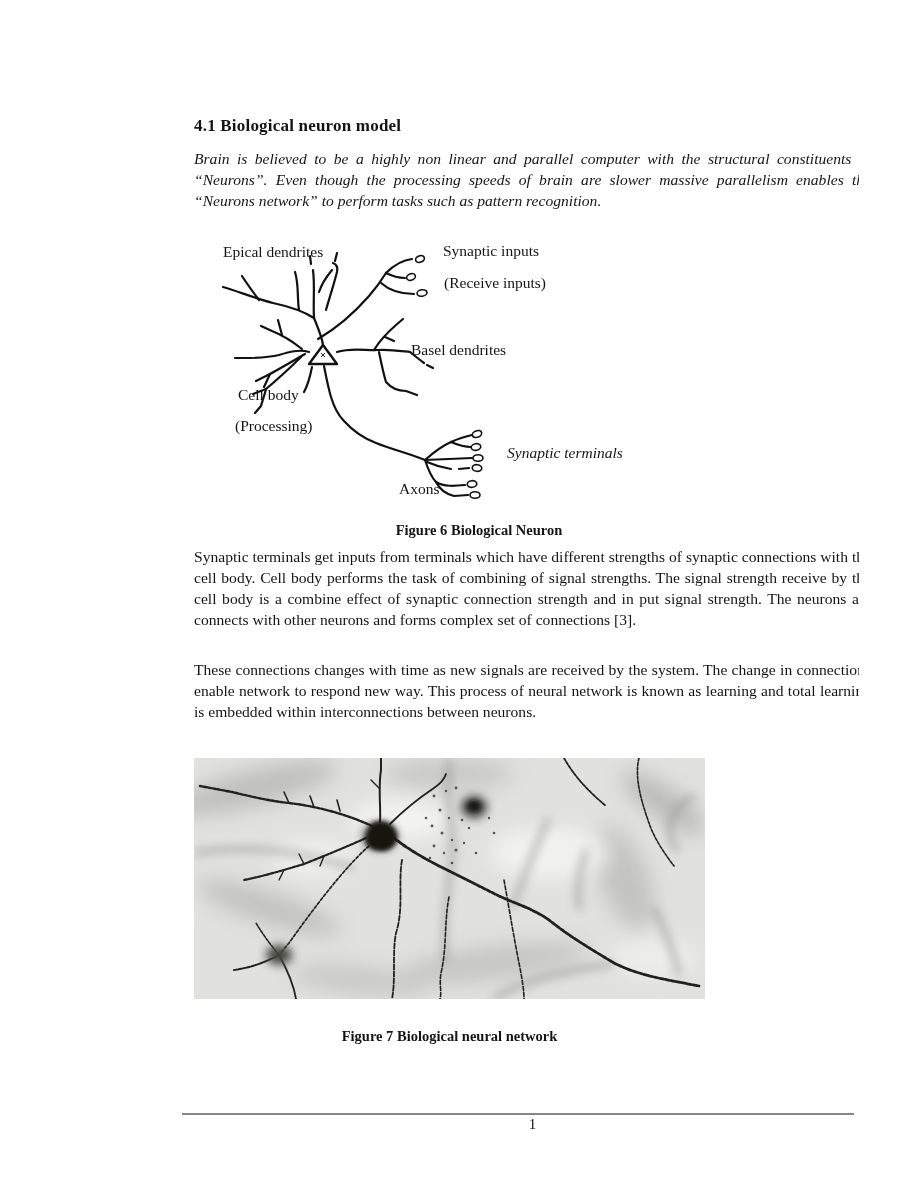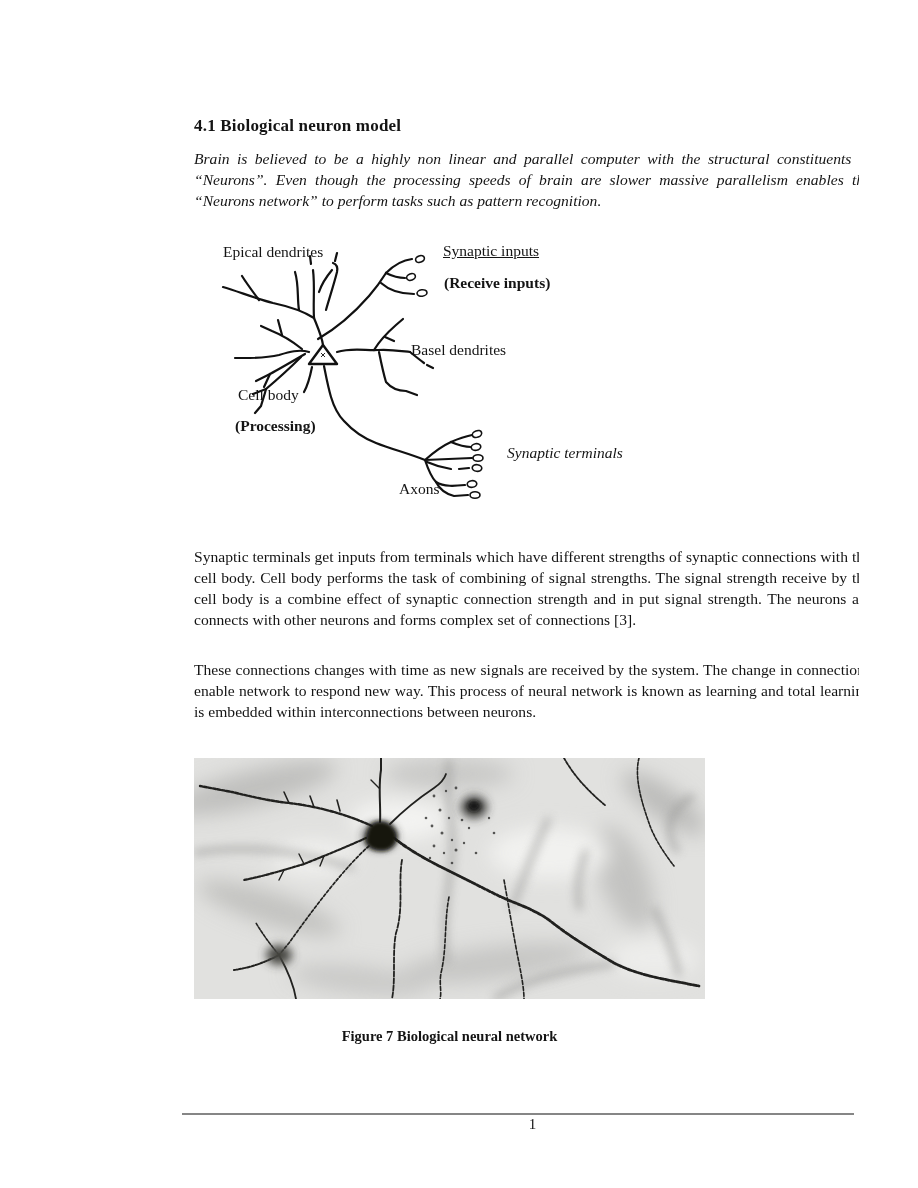--- a/index.html
+++ b/index.html
@@ -16,23 +16,23 @@
   .body-para {
     position:absolute; left:135px; width:677px;
     font-size:15.6px; line-height:21px; text-align:justify;
   }
   .para1 { top:148px;font-style:italic; }
   .para2 { top:546px; }
   .para3 { top:659px; }
   .fig6 { position:absolute; left:135px; top:240px; width:575px; height:266px;margin-left:21px; }
   .fig6 svg { position:absolute; left:0; top:0; }
   .dlabel { position:absolute; font-size:15.5px; white-space:nowrap; }
-  .dlabel.bold { font-weight:bold; }
+  .dlabel.bold { font-weight:normal; }
   .lbl-epical { left:8px; top:3px; }
-  .lbl-syn-in { left:228px; top:2px;text-decoration:underline; }
+  .lbl-syn-in { left:228px; top:2px; }
   .lbl-receive { left:229px; top:34px; }
   .lbl-basel { left:196px; top:101px; }
   .lbl-cellbody { left:23px; top:146px; }
   .lbl-processing { left:20px; top:177px; }
   .lbl-syn-term { left:292px; top:204px;font-style:italic; }
   .lbl-axons { left:184px; top:240px; }
   .caption {
     position:absolute; text-align:center; font-weight:bold; font-size:14.5px;
   }
   .cap6 { left:135px; top:522px; width:570px; }
@@ -125,20 +125,21 @@
     <span class="dlabel lbl-epical">Epical dendrites</span>
     <span class="dlabel lbl-syn-in">Synaptic inputs</span>
     <span class="dlabel bold lbl-receive">(Receive inputs)</span>
     <span class="dlabel lbl-basel">Basel dendrites</span>
     <span class="dlabel lbl-cellbody">Cell body</span>
     <span class="dlabel bold lbl-processing">(Processing)</span>
     <span class="dlabel lbl-syn-term">Synaptic terminals</span>
     <span class="dlabel lbl-axons">Axons</span>
   </div>
 
+  <div class="caption cap6">Figure 6 Biological Neuron</div>
 
   <p class="body-para para2">Synaptic terminals get inputs from terminals which have different strengths of synaptic connections with the cell body. Cell body performs the task of combining of signal strengths. The signal strength receive by the cell body is a combine effect of synaptic connection strength and in put signal strength. The neurons are connects with other neurons and forms complex set of connections [3].</p>
   <p class="body-para para3">These connections changes with time as new signals are received by the system. The change in connections enable network to respond new way. This process of neural network is known as learning and total learning is embedded within interconnections between neurons.</p>
 
   <div class="fig7">
     <svg width="511" height="241" viewBox="0 0 511 241">
       <defs>
         <filter id="b1" x="-40%" y="-40%" width="180%" height="180%">
             <feGaussianBlur stdDeviation="2"></feGaussianBlur>
           </filter>

